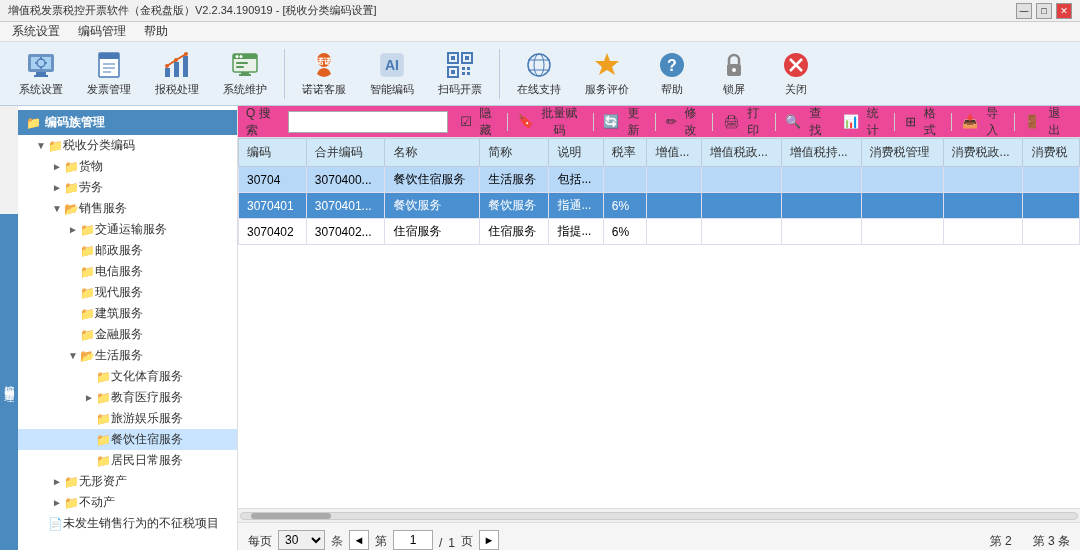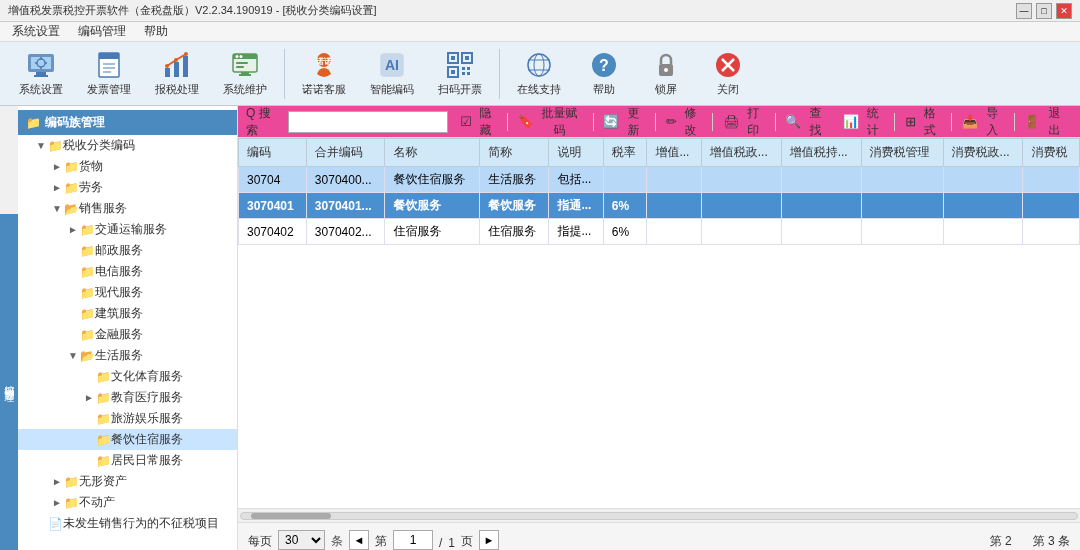--- a/index.html
+++ b/index.html
@@ -205,20 +205,28 @@
       <svg width="30" height="30" viewBox="0 0 30 30">
         <circle cx="15" cy="15" r="11" fill="none" stroke="#4a7ab5" stroke-width="1.5"></circle>
         <ellipse cx="15" cy="15" rx="5" ry="11" fill="none" stroke="#4a7ab5" stroke-width="1"></ellipse>
         <line x1="4" y1="10" x2="26" y2="10" stroke="#4a7ab5" stroke-width="1"></line>
         <line x1="4" y1="20" x2="26" y2="20" stroke="#4a7ab5" stroke-width="1"></line>
       </svg>
     </div>
     <div class="tb-label">在线支持</div>
   </div>
 
+  <div class="toolbar-btn">
+    <div class="tb-icon">
+      <svg width="30" height="30" viewBox="0 0 30 30">
+        <polygon points="15,3 18,11 27,11 20,17 23,25 15,20 7,25 10,17 3,11 12,11" fill="#f0a020"></polygon>
+      </svg>
+    </div>
+    <div class="tb-label">服务评价</div>
+  </div>
 
   <div class="toolbar-btn">
     <div class="tb-icon">
       <svg width="30" height="30" viewBox="0 0 30 30">
         <circle cx="15" cy="15" r="12" fill="#4a8abf"></circle>
         <text x="15" y="21" text-anchor="middle" fill="white" font-size="16" font-weight="bold">?</text>
       </svg>
     </div>
     <div class="tb-label">帮助</div>
   </div>
@@ -437,21 +445,21 @@
             <td>生活服务</td>
             <td>包括...</td>
             <td></td>
             <td></td>
             <td></td>
             <td></td>
             <td></td>
             <td></td>
             <td></td>
           </tr>
-          <tr style="background:#4a90d0;color:white;font-weight:bold;">
+          <tr style="background:#4a90d0;color:white;">
             <td>3070401</td>
             <td>3070401...</td>
             <td>餐饮服务</td>
             <td>餐饮服务</td>
             <td>指通...</td>
             <td>6%</td>
             <td></td>
             <td></td>
             <td></td>
             <td></td>

